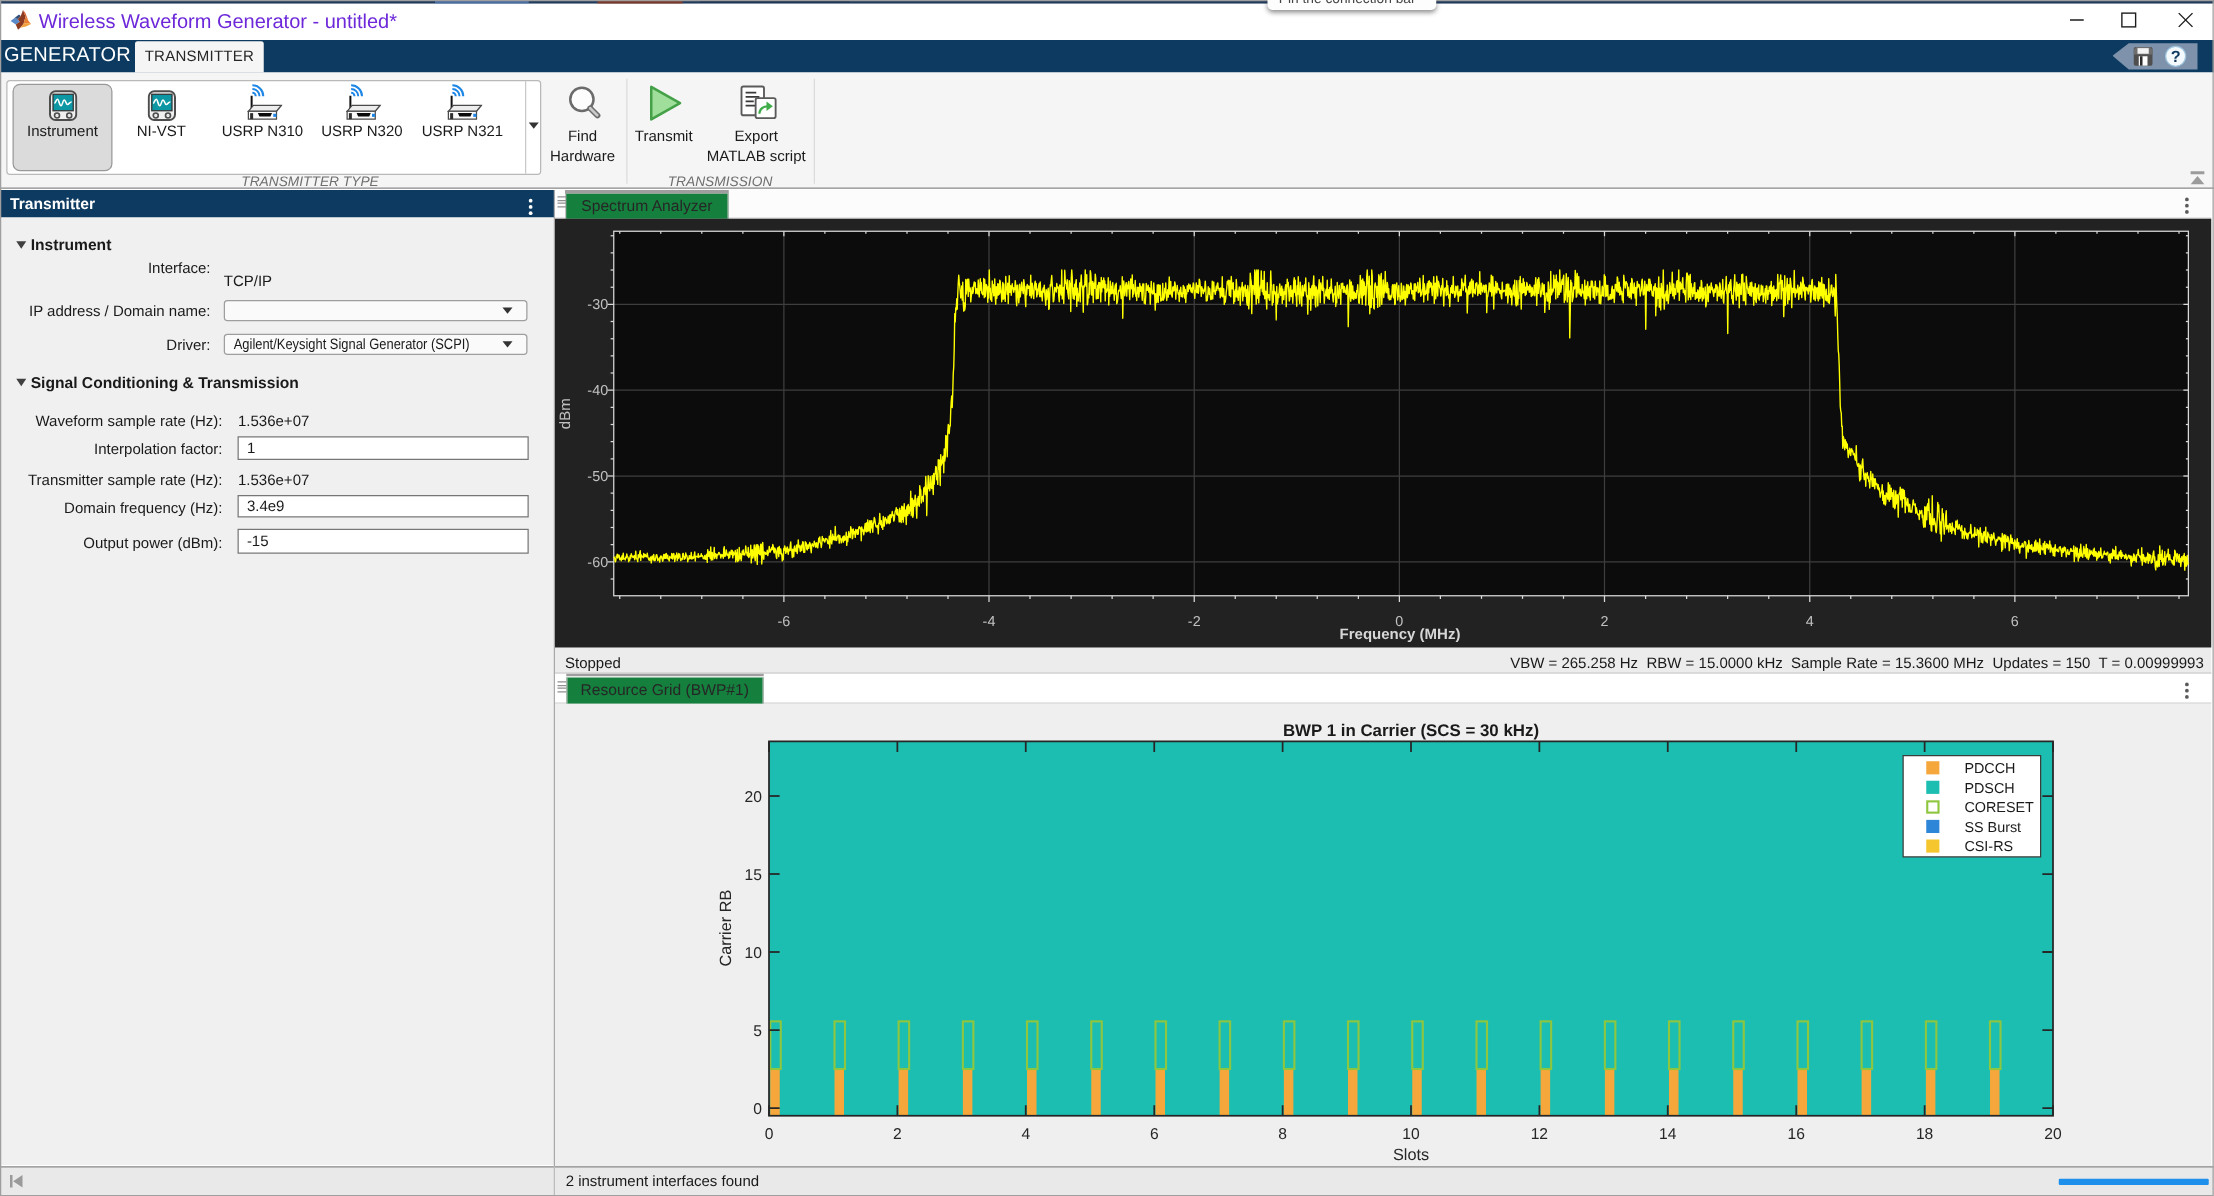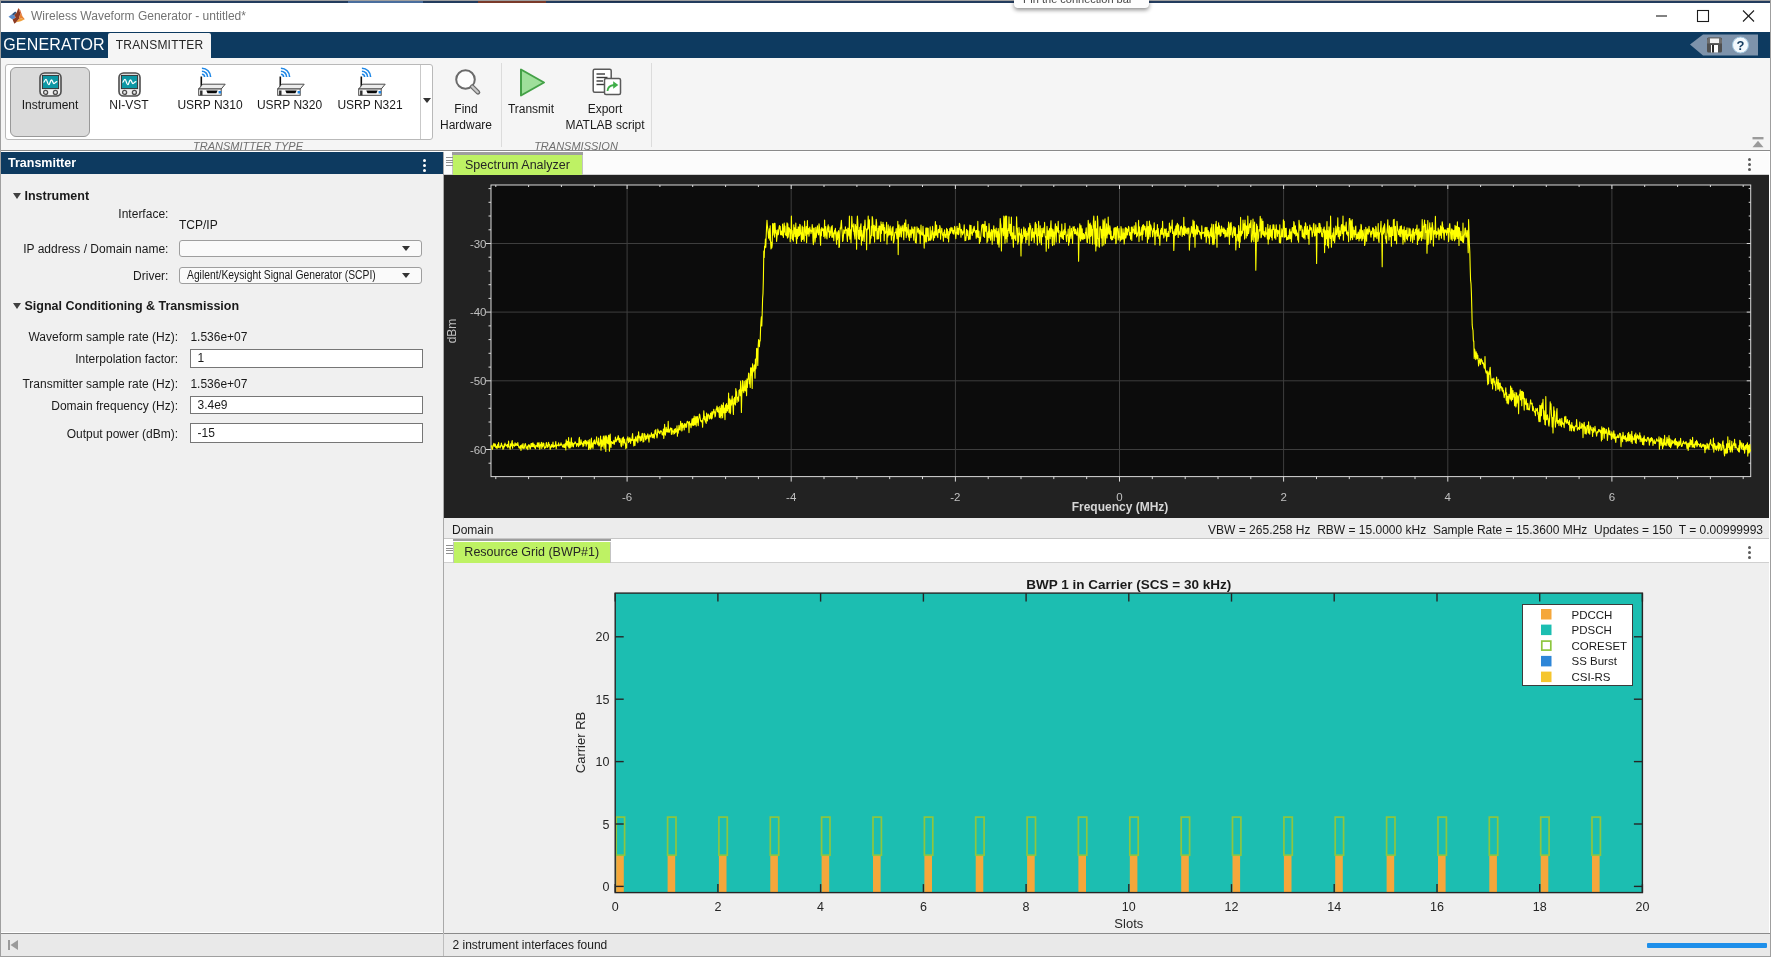--- a/index.html
+++ b/index.html
@@ -12,40 +12,40 @@
  display:flex;align-items:center;padding-left:7px;}
 .car{position:absolute;width:0;height:0;border-left:4.5px solid transparent;border-right:4.5px solid transparent;border-top:5px solid #333;}
 .sect{position:absolute;font-size:12.5px;font-weight:bold;color:#1a1a1a;white-space:nowrap;}
 .tri{position:absolute;width:0;height:0;border-left:4.5px solid transparent;border-right:4.5px solid transparent;border-top:6px solid #404040;}
 .gb{position:absolute;text-align:center;font-size:12px;color:#1a1a1a;line-height:15.5px;}
 .grpl{position:absolute;font-size:11px;color:#6f6f6f;text-align:center;white-space:nowrap;font-style:italic;}
 .kebab{position:absolute;width:3px;}
 .kebab i{display:block;width:3px;height:3px;border-radius:50%;margin-bottom:2px;}
 .grip{position:absolute;width:7px;}
 .grip i{display:block;height:1px;background:#8f8f8f;margin-bottom:1.5px;}
-.tabrow-tab{position:absolute;background:#bef264;border-left:1px solid #c3c3c3;border-right:1px solid #c3c3c3;
+.tabrow-tab{position:absolute;background:#15803d;border-left:1px solid #c3c3c3;border-right:1px solid #c3c3c3;
  font-size:12.5px;color:#262626;display:flex;align-items:center;justify-content:center;}
 </style></head><body>
 <div class="abs" style="left:0;top:0;width:1771px;height:2.5px;background:#233c5e"></div>
 <div class="abs" style="left:348px;top:0;width:75px;height:2.5px;background:#4a6e9e"></div>
 <div class="abs" style="left:478px;top:0;width:68px;height:2.5px;background:#7a3a2a"></div>
 <div class="abs" style="left:560px;top:0;width:120px;height:2px;background:#1b2f4d"></div>
 <div class="abs" style="left:1014px;top:0;width:135px;height:7.5px;background:#fdfdfd;border-radius:0 0 4px 4px;box-shadow:0 2px 4px rgba(0,0,0,.45);overflow:hidden;z-index:9">
     <div style="position:absolute;left:9px;top:-7px;font-size:11px;color:#444;white-space:nowrap">Pin the connection bar</div>
   </div>
 <div class="abs" style="left:0;top:2.5px;width:1771px;height:29.5px;background:#fff"></div>
 <svg class="abs" style="left:8px;top:6.5px" width="18" height="18" viewBox="0 0 18 18">
 <polygon points="0.5,9.8 3.6,7.4 6.2,8.2 7.8,10.4 4.6,12.6 2.6,11.2" fill="#5a8ac9"></polygon>
 <polygon points="3.6,7.4 7.2,4.6 8.6,5.8 6.2,8.2" fill="#30507a"></polygon>
 <polygon points="4.6,12.6 7.8,10.4 6.2,8.2 8.6,5.8 10.4,1 12.4,6.4 10.8,12.2 8.2,15.2 6.4,16.8 5.4,14.4" fill="#8c3a22"></polygon>
 <polygon points="10.4,1 12.2,3.2 14.6,9.4 12.4,6.4" fill="#d45c28"></polygon>
 <polygon points="12.4,6.4 14.6,9.4 16.8,12.2 13.2,11.4 10.8,12.2" fill="#e87f2e"></polygon>
 <polygon points="10.8,12.2 13.2,11.4 16.8,12.2 12.8,14.2 8.2,15.2" fill="#f0a03c"></polygon>
 </svg>
-<div class="abs" style="left:31px;top:8.5px;font-size:12px;color:#737373">Wireless Waveform Generator - untitled*</div>
+<div class="abs" style="left:31px;top:8.5px;font-size:16px;color:#6d28d9">Wireless Waveform Generator - untitled*</div>
 <svg class="abs" style="left:1640px;top:4px" width="125" height="24" viewBox="0 0 125 24">
 <g stroke="#1c1c1c" stroke-width="1.1" fill="none">
 <line x1="16" y1="12" x2="27" y2="12"></line>
 <rect x="57.5" y="6.5" width="11" height="11"></rect>
 <line x1="103" y1="6.5" x2="114" y2="17.5"></line>
       <line x1="114" y1="6.5" x2="103" y2="17.5"></line>
 </g>
   </svg>
 <div class="abs" style="left:0;top:32px;width:1771px;height:26px;background:#0d3a60"></div>
 <div class="abs" style="left:21px;top:32px;width:66px;height:26px;font-size:16px;color:#fff;display:flex;align-items:center;justify-content:center;letter-spacing:.2px">GENERATOR</div>
@@ -197,21 +197,21 @@
     <i></i>
     <i></i>
     <i></i>
   </div>
 <div class="kebab" style="left:1748px;top:158px">
     <i style="background:#5a5a5a"></i>
     <i style="background:#5a5a5a"></i>
     <i style="background:#5a5a5a"></i>
   </div>
 <div class="abs" style="left:444px;top:517.6px;width:1325px;height:21.1px;background:#ececec;border-bottom:1px solid #c6c6c6"></div>
-<div class="abs lbl" style="left:452px;top:523px">Domain</div>
+<div class="abs lbl" style="left:452px;top:523px">Stopped</div>
 <div class="abs lbl" style="left:1000px;top:523px;width:763px;text-align:right">VBW = 265.258 Hz&nbsp; RBW = 15.0000 kHz&nbsp; Sample Rate = 15.3600 MHz&nbsp; Updates = 150&nbsp; T = 0.00999993</div>
 <div class="abs" style="left:444px;top:538.7px;width:1325px;height:24.3px;background:#fff;border-bottom:1px solid #d0d0d0"></div>
 <div class="abs" style="left:452.5px;top:538.7px;width:158.5px;height:2.8px;background:#9e9e9e"></div>
 <div class="tabrow-tab" style="left:452.5px;top:541.5px;width:158.5px;height:21.5px">Resource Grid (BWP#1)</div>
 <div class="grip" style="left:446px;top:545px">
     <i></i>
     <i></i>
     <i></i>
     <i></i>
   </div>

